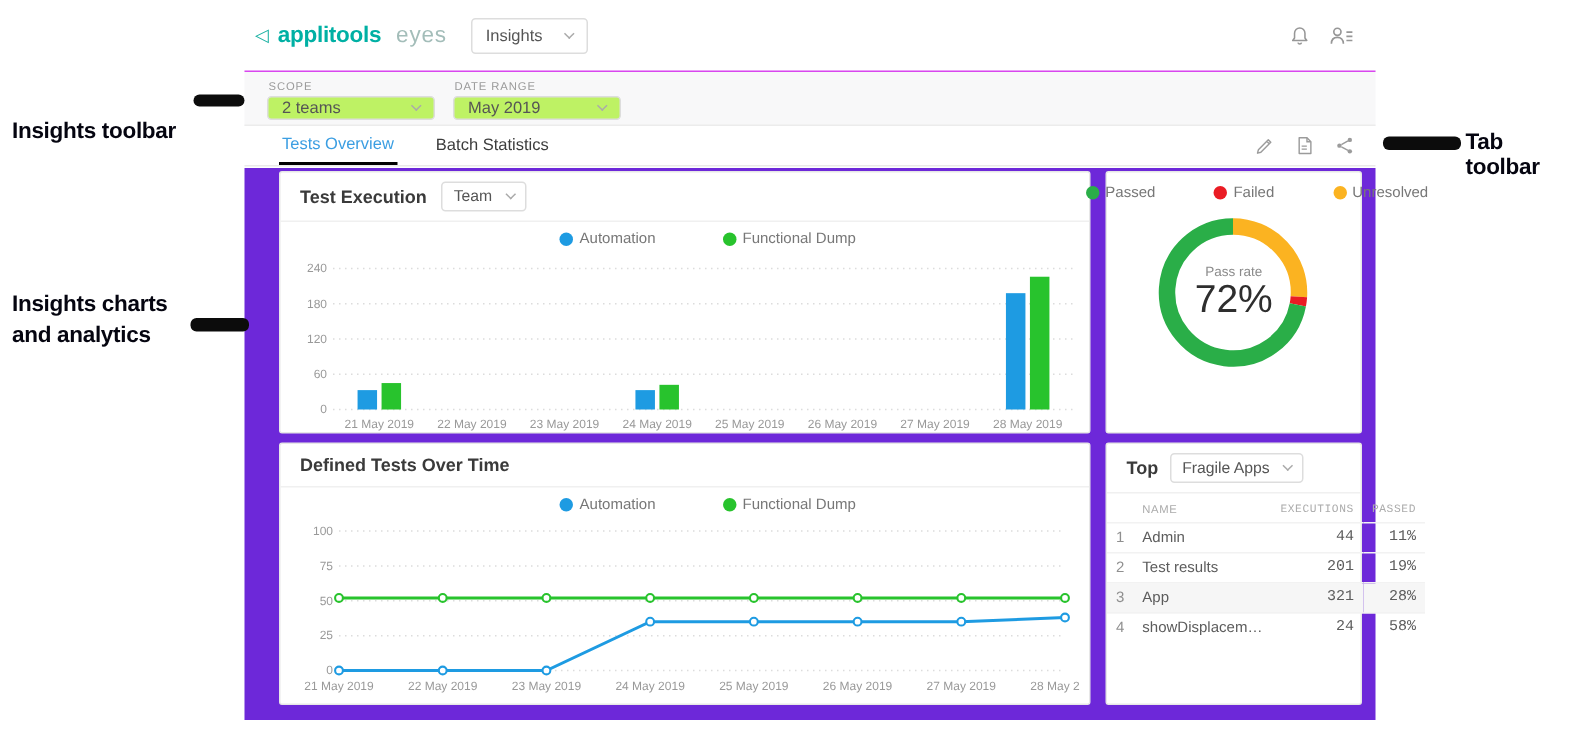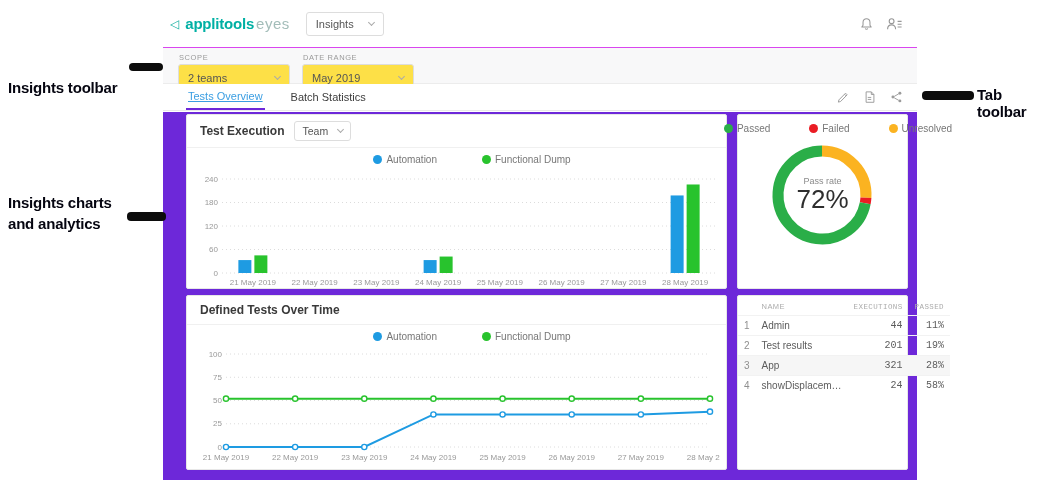--- a/index.html
+++ b/index.html
@@ -7,43 +7,43 @@
               font-family:"Liberation Sans", sans-serif; }
   body { position:relative; }
 
   
   .app { position:absolute; left:163px; top:0; width:754px; height:494px; background:#fff; }
 
   .app-header { height:47px; background:#fff; display:flex; align-items:center; padding:0 14px 0 7px; }
   .logo-group { display:flex; align-items:baseline; gap:2px; }
   .collapse-tri { color:#19b1a2; font-size:12px; margin-right:4px; position:relative; top:-1px; }
   .logo-main { font-weight:bold; font-size:15px; color:#00b0a4; letter-spacing:-0.2px; }
-  .logo-sub  { font-size:15px; color:#a3bdb9; letter-spacing:0.5px; }
+  .logo-sub  { font-size:15px; color:#a3bdb9; letter-spacing:0.5px;margin-left:8px; }
   .nav-select { margin-left:16px; }
 
   .selectbox { display:inline-flex; align-items:center; justify-content:space-between;
                background:#fff; border:1px solid #ddd; border-radius:3px;
                font-size:11px; color:#555; padding:5px 9px; cursor:pointer; }
   .selectbox .chev { width:5px; height:5px; border-right:1.5px solid #aaa; border-bottom:1.5px solid #aaa;
                      transform:rotate(45deg); margin-left:10px; margin-top:-3px; }
   .nav-select.selectbox { width:78px; }
 
   .header-right { margin-left:auto; display:flex; align-items:center; gap:10px; }
   .icon-btn { display:inline-flex; align-items:center; justify-content:center; width:18px; height:18px; cursor:pointer; }
 
   .app-toolbar { height:37px; background:#f8f8f9; border-top:1px solid #d946ef; border-bottom:1px solid #ececec;
                  display:flex; align-items:flex-start; padding:3px 14px 0 15px; gap:12px; }
   .field { display:flex; flex-direction:column; }
   .field-label { font-size:7.5px; color:#9a9a9a; letter-spacing:0.6px; margin:2px 0 2px 1px; }
-  .field .selectbox { width:112px; padding:7px 9px; background:#fde047; }
+  .field .selectbox { width:112px; padding:1px 9px; background:#bef264; }
 
   .app-tabs { height:27px; background:#fff; border-bottom:1px solid #e9e9e9;
               display:flex; align-items:stretch; padding:0 10px 0 23px; position:relative; }
   .tab { font-size:11px; display:flex; align-items:center; padding:0 2px; margin-right:24px; cursor:pointer; }
-  .tab.active { color:#3b9ee2; border-bottom:2px solid #6d28d9;text-decoration:underline; }
+  .tab.active { color:#3b9ee2; border-bottom:2px solid #000000; }
   .tab.inactive { color:#3c3c3c; }
   .tabbar-icons { margin-left:auto; display:flex; align-items:center; gap:9px; padding-right:2px; }
 
   .app-content { position:absolute; left:0; top:112px; width:754px; height:368px; background:#6d28d9; }
 
   .card { position:absolute; background:#fff; border:1px solid #e7e7e7; border-radius:2px; }
   .card-te  { left:23px;  top:2px;   width:541px; height:175px; }
   .card-trr { left:574px; top:2px;   width:171px; height:175px; }
   .card-dt  { left:23px;  top:183px; width:541px; height:175px; }
   .card-top { left:574px; top:183px; width:171px; height:175px; }
@@ -282,20 +282,27 @@
             <circle cx="241.42857142857142" cy="54.64" r="2.6" fill="#fff" stroke="#28c32d" stroke-width="1.4"></circle>
             <circle cx="310.57142857142856" cy="54.64" r="2.6" fill="#fff" stroke="#28c32d" stroke-width="1.4"></circle>
             <circle cx="379.7142857142857" cy="54.64" r="2.6" fill="#fff" stroke="#28c32d" stroke-width="1.4"></circle>
             <circle cx="448.85714285714283" cy="54.64" r="2.6" fill="#fff" stroke="#28c32d" stroke-width="1.4"></circle>
             <circle cx="518" cy="54.64" r="2.6" fill="#fff" stroke="#28c32d" stroke-width="1.4"></circle>
           </svg>
       </div>
     </div>
 
     <div class="card card-top">
+      <div class="card-header" style="gap:8px;">
+        <span class="card-title">Top</span>
+        <div class="selectbox mini-select">
+          <span>Fragile Apps</span>
+          <span class="chev"></span>
+        </div>
+      </div>
       <table class="top-table">
         <thead>
           <tr>
             <th></th>
             <th>NAME</th>
             <th class="c-exec">EXECUTIONS</th>
             <th class="c-pass">PASSED</th>
           </tr>
         </thead>
         <tbody id="top-tbody">

